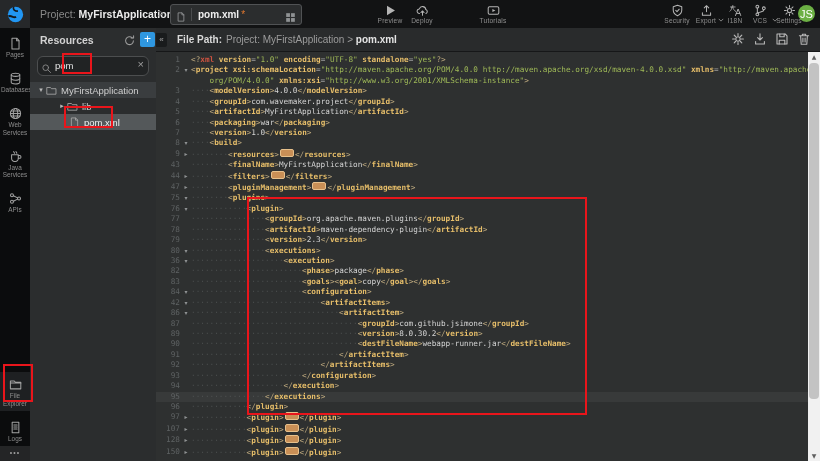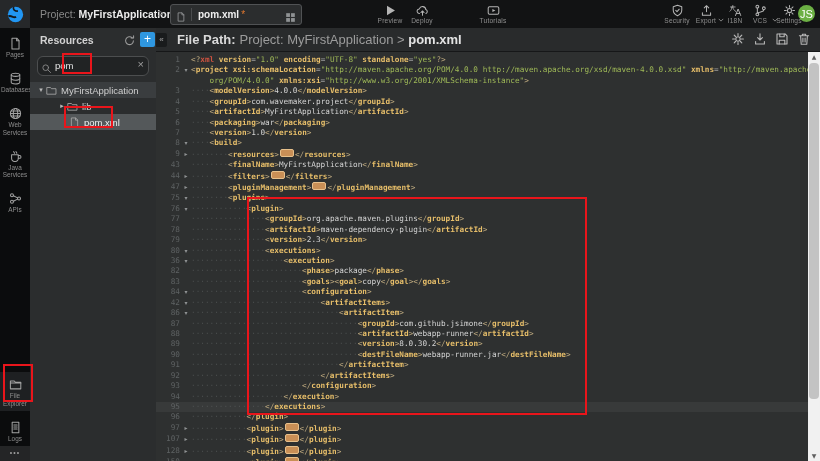--- a/index.html
+++ b/index.html
@@ -51,21 +51,21 @@
   .trow .tw{width:10px;text-align:center;font-family:"DejaVu Sans",sans-serif;font-size:7px;color:#b9b9b9;flex:0 0 auto;}
   .trow .tic{width:11px;height:11px;color:#a6a6a6;margin-right:4px;flex:0 0 auto;}
   #trow-root{background:#3a3d3f;padding-left:6px;}
   #trow-lib{padding-left:27px;}
   #trow-file{background:#54585a;padding-left:39px;color:#f0f0f0;}
   
   #main{position:absolute;left:156px;top:28px;right:0;bottom:0;background:#2e3030;}
   #collapse-tab{position:absolute;left:0;top:5px;width:11px;height:14px;background:#191b1c;color:#a8a8a8;
                 font-size:8px;line-height:13px;text-align:center;border-radius:0 2px 2px 0;cursor:pointer;z-index:4;}
   #filepath{position:absolute;left:0;top:0;right:0;height:23px;background:#292b2c;border-bottom:1px solid #161718;}
-  #filepath-text{position:absolute;left:21px;top:0;height:23px;line-height:23px;font-size:13px;color:#9c9c9c;white-space:nowrap;}
+  #filepath-text{position:absolute;left:21px;top:0;height:23px;line-height:23px;font-size:10px;color:#9c9c9c;white-space:nowrap;}
   #filepath-text .fp-prefix{color:#d9d9d9;font-weight:bold;margin-right:4px;}
   #filepath-text .fp-file{color:#e4e4e4;font-weight:bold;}
   .fp-ic{position:absolute;top:4px;width:14px;height:14px;color:#b8b8b8;cursor:pointer;}
   #fp-gear{right:75px;}#fp-download{right:53px;}#fp-save{right:31px;}#fp-trash{right:9px;}
   #editor{position:absolute;left:0;top:24px;right:0;bottom:0;overflow:hidden;padding-top:3px;
           font-family:"DejaVu Sans Mono",monospace;font-size:7.7px;line-height:10.42px;}
   .crow{display:flex;align-items:flex-start;}
   .crow.active{background:rgba(255,255,255,0.05);align-items:center;}
   .gut{flex:0 0 24px;text-align:right;color:#5e6263;padding-right:2px;}
   .fold{flex:0 0 8px;text-align:center;color:#8f9293;font-family:"DejaVu Sans",sans-serif;font-size:6px;line-height:10.42px;cursor:pointer;}
@@ -438,25 +438,20 @@
             <span class="gut">86</span>
             <span class="fold">▾</span>
             <span class="code"><i class="ind">································</i><i class="pb">&lt;</i><i class="tag">artifactItem</i><i class="pb">&gt;</i></span>
           </div>
           <div class="crow">
             <span class="gut">87</span>
             <span class="fold"></span>
             <span class="code"><i class="ind">····································</i><i class="pb">&lt;</i><i class="tag">groupId</i><i class="pb">&gt;</i>com.github.jsimone<i class="pb">&lt;/</i><i class="tag">groupId</i><i class="pb">&gt;</i></span>
           </div>
           <div class="crow">
-            <span class="gut">88</span>
-            <span class="fold"></span>
-            <span class="code"><i class="ind">····································</i><i class="pb">&lt;</i><i class="tag">artifactId</i><i class="pb">&gt;</i>webapp-runner<i class="pb">&lt;/</i><i class="tag">artifactId</i><i class="pb">&gt;</i></span>
-          </div>
-          <div class="crow">
             <span class="gut">89</span>
             <span class="fold"></span>
             <span class="code"><i class="ind">····································</i><i class="pb">&lt;</i><i class="tag">version</i><i class="pb">&gt;</i>8.0.30.2<i class="pb">&lt;/</i><i class="tag">version</i><i class="pb">&gt;</i></span>
           </div>
           <div class="crow">
             <span class="gut">90</span>
             <span class="fold"></span>
             <span class="code"><i class="ind">····································</i><i class="pb">&lt;</i><i class="tag">destFileName</i><i class="pb">&gt;</i>webapp-runner.jar<i class="pb">&lt;/</i><i class="tag">destFileName</i><i class="pb">&gt;</i></span>
           </div>
           <div class="crow">

